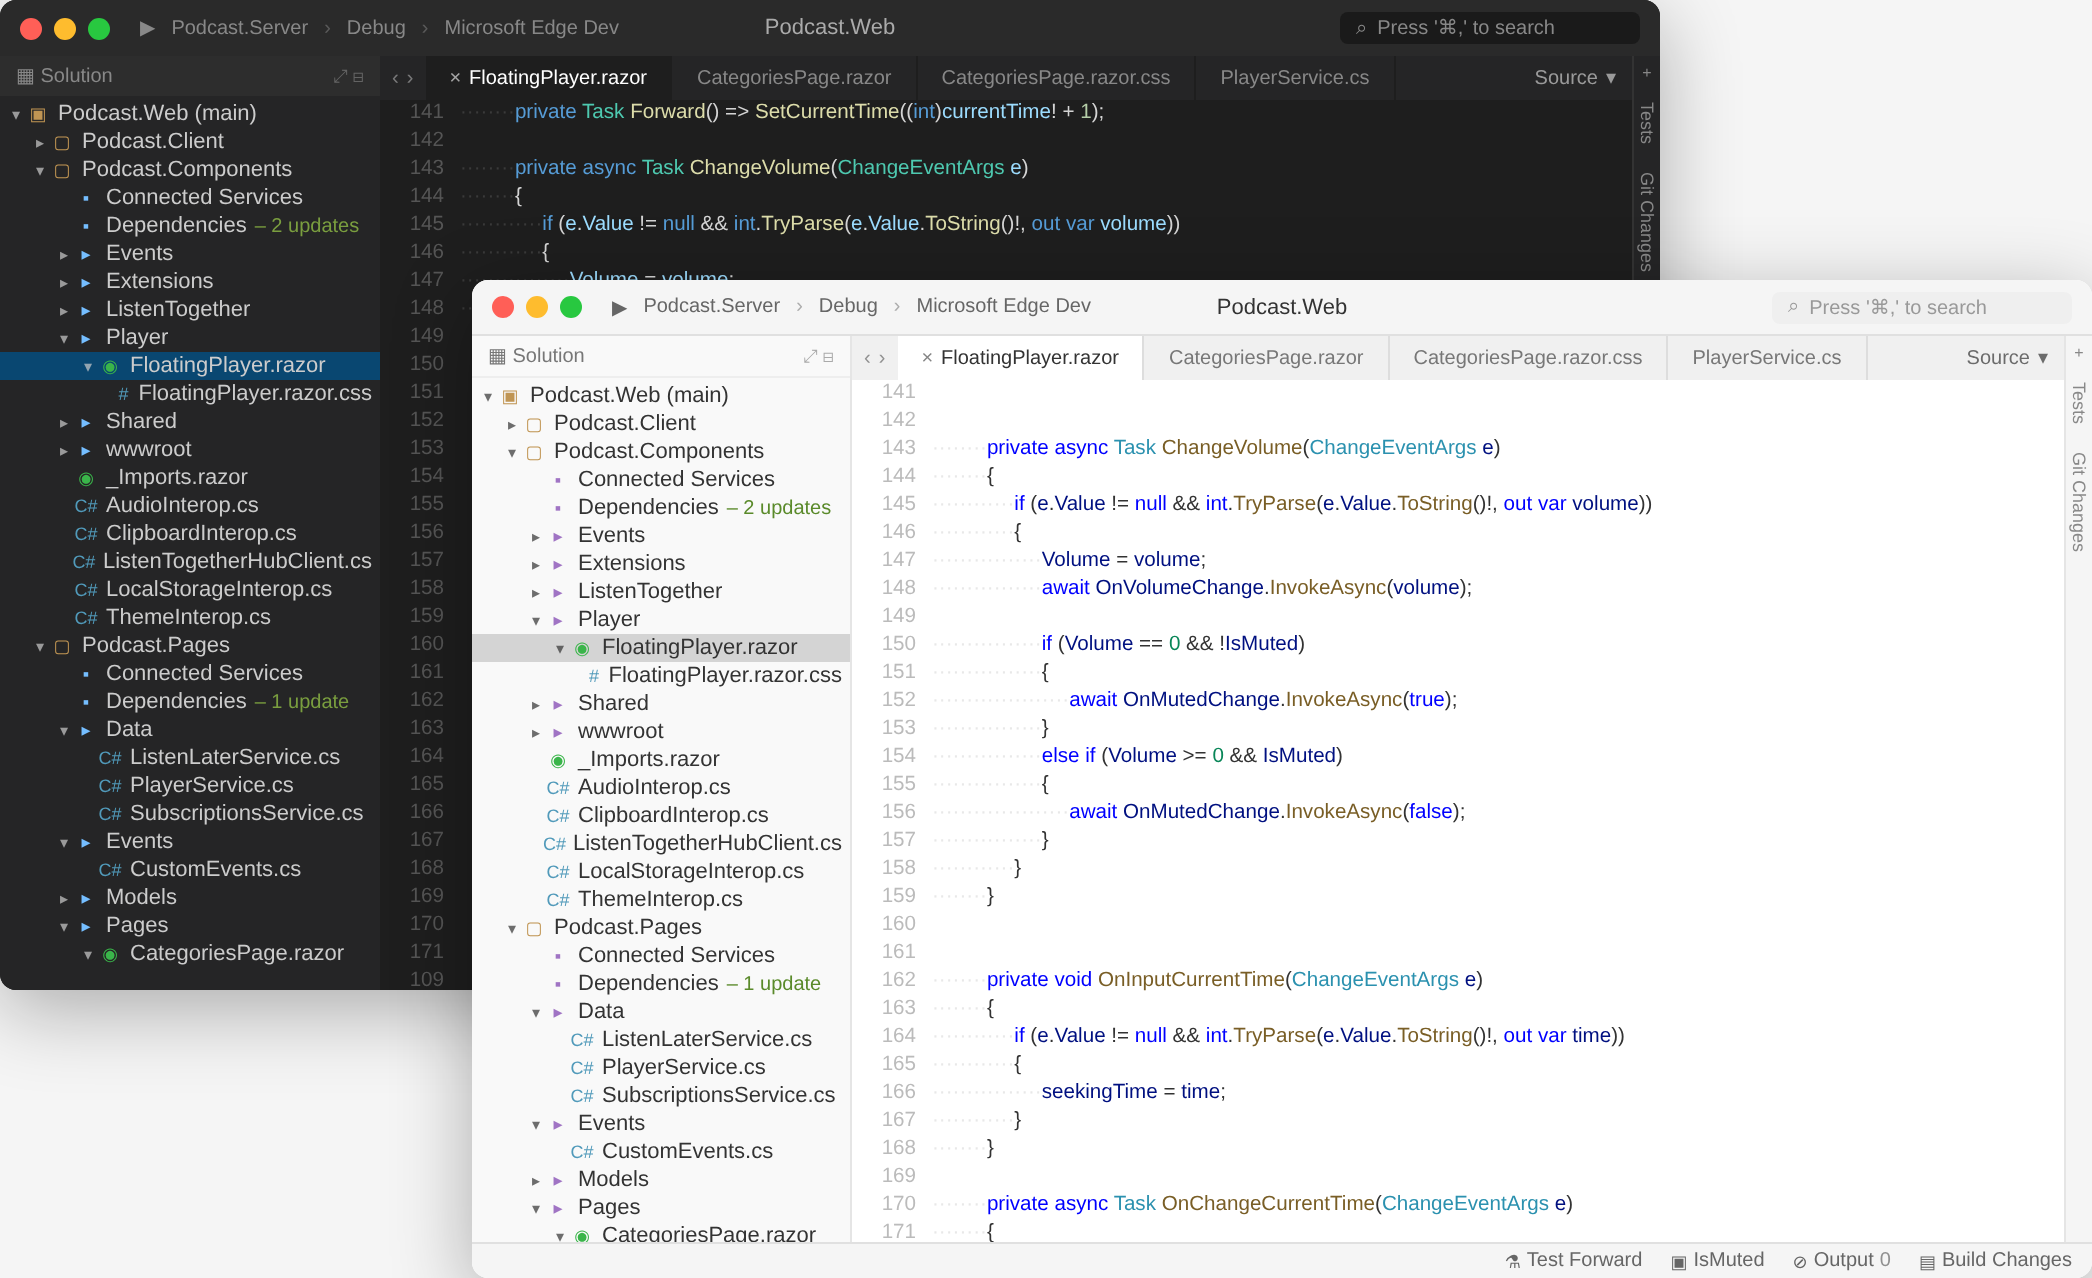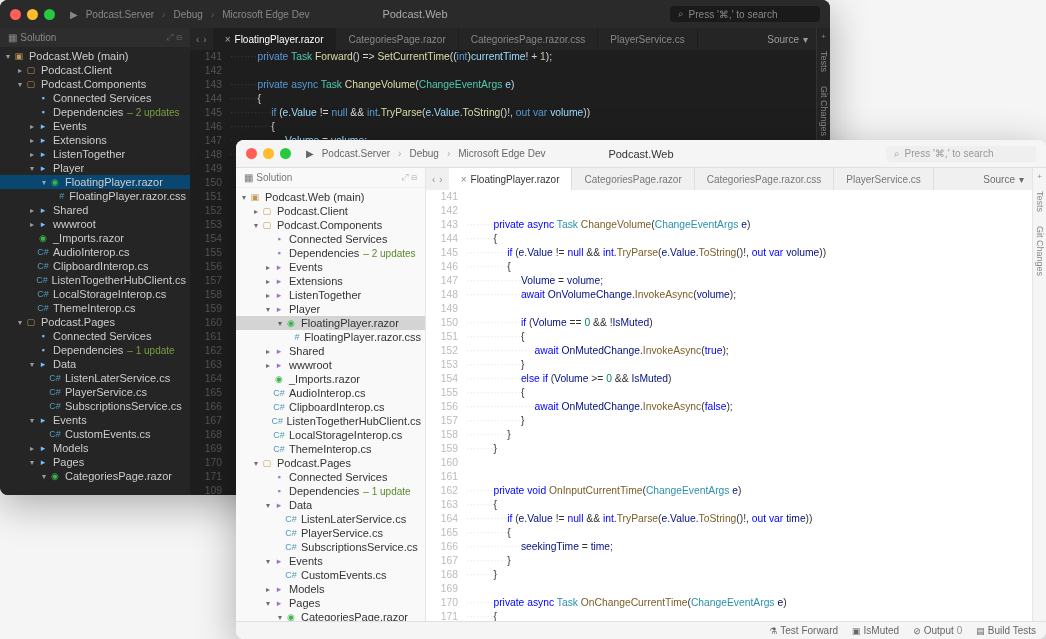--- a/index.html
+++ b/index.html
@@ -620,16 +620,16 @@
         <span class="sb-icon">▣</span>
         <span>IsMuted</span>
       </div>
     <div class="sb-item">
         <span class="sb-icon">⊘</span>
         <span>Output</span> 
         <span class="sb-count">0</span>
       </div>
     <div class="sb-item">
         <span class="sb-icon">▤</span>
-        <span>Build Tests</span>
+        <span>Build Changes</span>
       </div>
   </div>
 </div>
 
 </body></html>

